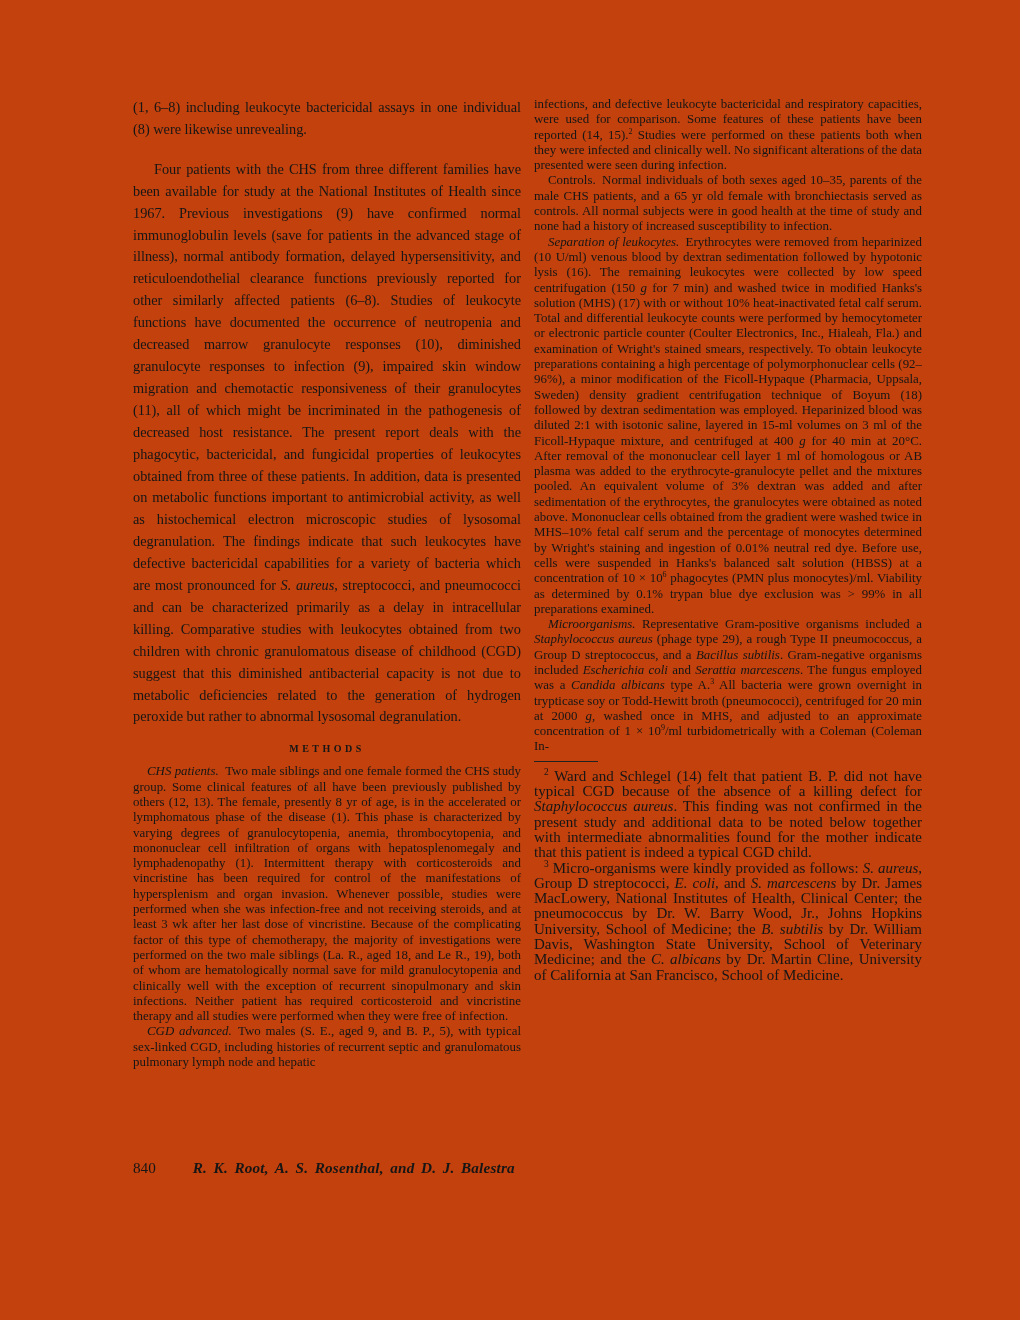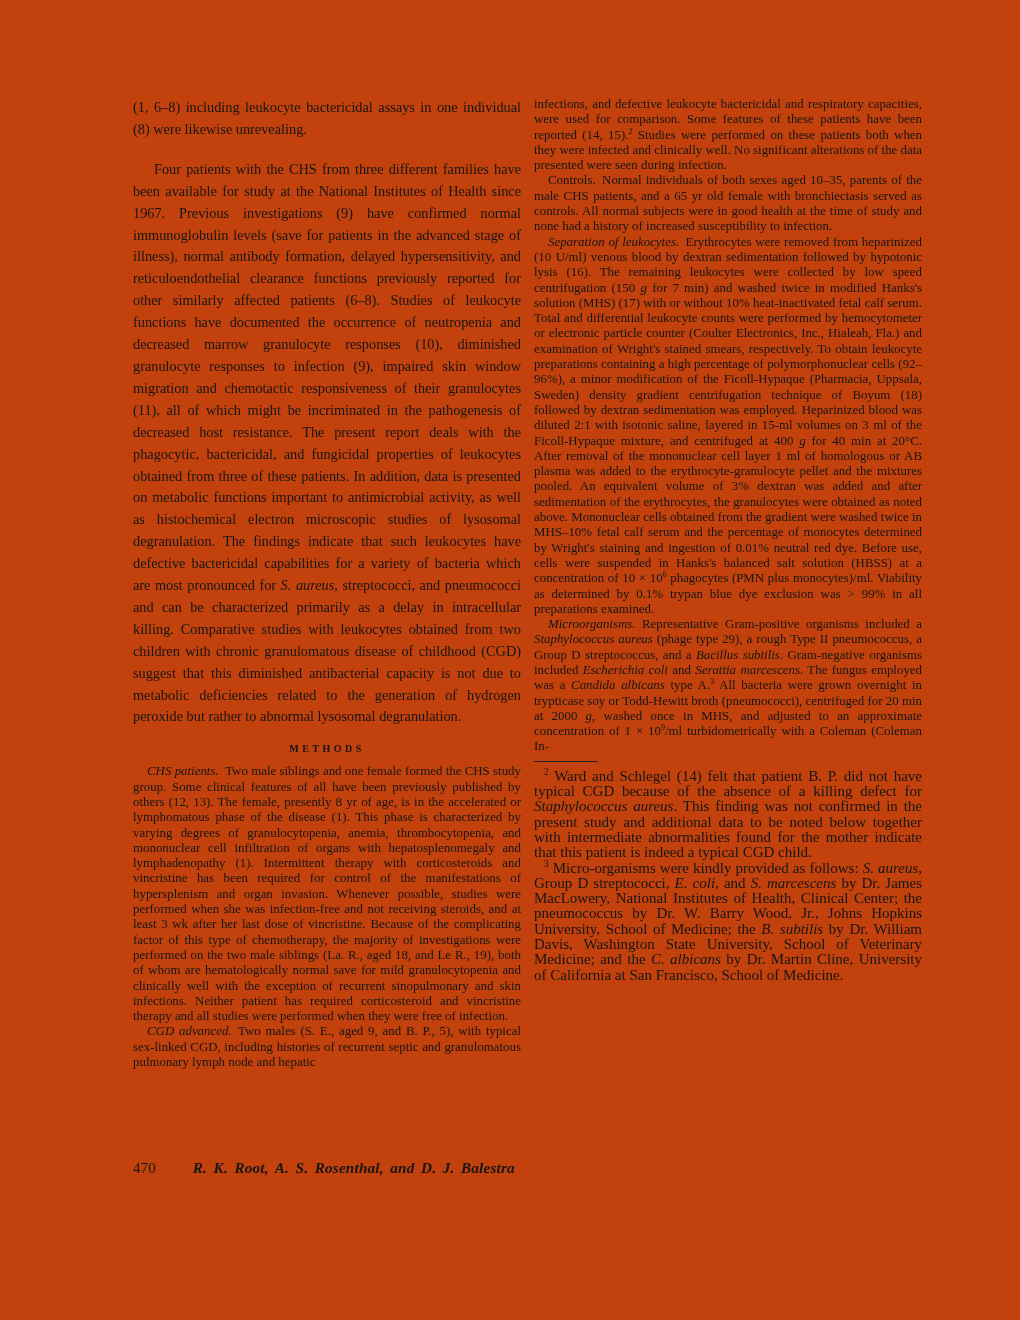--- a/index.html
+++ b/index.html
@@ -47,16 +47,16 @@
   <div id="right-column" class="column">
       <p class="methods-paragraph"><span>infections, and defective leukocyte bactericidal and respiratory capacities, were used for comparison. Some features of these patients have been reported (14, 15).</span><sup>2</sup><span> Studies were performed on these patients both when they were infected and clinically well. No significant alterations of the data presented were seen during infection.</span></p>
       <p class="methods-paragraph indent"><span style="">Controls.</span><span> Normal individuals of both sexes aged 10–35, parents of the male CHS patients, and a 65 yr old female with bronchiectasis served as controls. All normal subjects were in good health at the time of study and none had a history of increased susceptibility to infection.</span></p>
       <p class="methods-paragraph indent"><span style="font-style: italic;">Separation of leukocytes.</span><span> Erythrocytes were removed from heparinized (10 U/ml) venous blood by dextran sedimentation followed by hypotonic lysis (16). The remaining leukocytes were collected by low speed centrifugation (150 </span><span style="font-style: italic;">g</span><span> for 7 min) and washed twice in modified Hanks's solution (MHS) (17) with or without 10% heat-inactivated fetal calf serum. Total and differential leukocyte counts were performed by hemocytometer or electronic particle counter (Coulter Electronics, Inc., Hialeah, Fla.) and examination of Wright's stained smears, respectively. To obtain leukocyte preparations containing a high percentage of polymorphonuclear cells (92–96%), a minor modification of the Ficoll-Hypaque (Pharmacia, Uppsala, Sweden) density gradient centrifugation technique of Boyum (18) followed by dextran sedimentation was employed. Heparinized blood was diluted 2:1 with isotonic saline, layered in 15-ml volumes on 3 ml of the Ficoll-Hypaque mixture, and centrifuged at 400 </span><span style="font-style: italic;">g</span><span> for 40 min at 20°C. After removal of the mononuclear cell layer 1 ml of homologous or AB plasma was added to the erythrocyte-granulocyte pellet and the mixtures pooled. An equivalent volume of 3% dextran was added and after sedimentation of the erythrocytes, the granulocytes were obtained as noted above. Mononuclear cells obtained from the gradient were washed twice in MHS–10% fetal calf serum and the percentage of monocytes determined by Wright's staining and ingestion of 0.01% neutral red dye. Before use, cells were suspended in Hanks's balanced salt solution (HBSS) at a concentration of 10 × 10</span><sup>6</sup><span> phagocytes (PMN plus monocytes)/ml. Viability as determined by 0.1% trypan blue dye exclusion was &gt; 99% in all preparations examined.</span></p>
       <p class="methods-paragraph indent"><span style="font-style: italic;">Microorganisms.</span><span> Representative Gram-positive organisms included a </span><span style="font-style: italic;">Staphylococcus aureus</span><span> (phage type 29), a rough Type II pneumococcus, a Group D streptococcus, and a </span><span style="font-style: italic;">Bacillus subtilis</span><span>. Gram-negative organisms included </span><span style="font-style: italic;">Escherichia coli</span><span> and </span><span style="font-style: italic;">Serattia marcescens</span><span>. The fungus employed was a </span><span style="font-style: italic;">Candida albicans</span><span> type A.</span><sup>3</sup><span> All bacteria were grown overnight in trypticase soy or Todd-Hewitt broth (pneumococci), centrifuged for 20 min at 2000 </span><span style="font-style: italic;">g</span><span>, washed once in MHS, and adjusted to an approximate concentration of 1 × 10</span><sup>9</sup><span>/ml turbidometrically with a Coleman (Coleman In-</span></p>
       <div class="footnote-rule"></div>
       <p class="footnote indent"><sup>2</sup><span> Ward and Schlegel (14) felt that patient B. P. did not have typical CGD because of the absence of a killing defect for </span><span style="font-style: italic;">Staphylococcus aureus</span><span>. This finding was not confirmed in the present study and additional data to be noted below together with intermediate abnormalities found for the mother indicate that this patient is indeed a typical CGD child.</span></p>
       <p class="footnote indent"><sup>3</sup><span> Micro-organisms were kindly provided as follows: </span><span style="font-style: italic;">S. aureus</span><span>, Group D streptococci, </span><span style="font-style: italic;">E. coli</span><span>, and </span><span style="font-style: italic;">S. marcescens</span><span> by Dr. James MacLowery, National Institutes of Health, Clinical Center; the pneumococcus by Dr. W. Barry Wood, Jr., Johns Hopkins University, School of Medicine; the </span><span style="font-style: italic;">B. subtilis</span><span> by Dr. William Davis, Washington State University, School of Veterinary Medicine; and the </span><span style="font-style: italic;">C. albicans</span><span> by Dr. Martin Cline, University of California at San Francisco, School of Medicine.</span></p>
     </div>
   <div id="footer">
-    <span>470</span>
+    <span>840</span>
     <span class="authors">R. K. Root, A. S. Rosenthal, and D. J. Balestra</span>
   </div>
 </div>
 
 </body></html>

